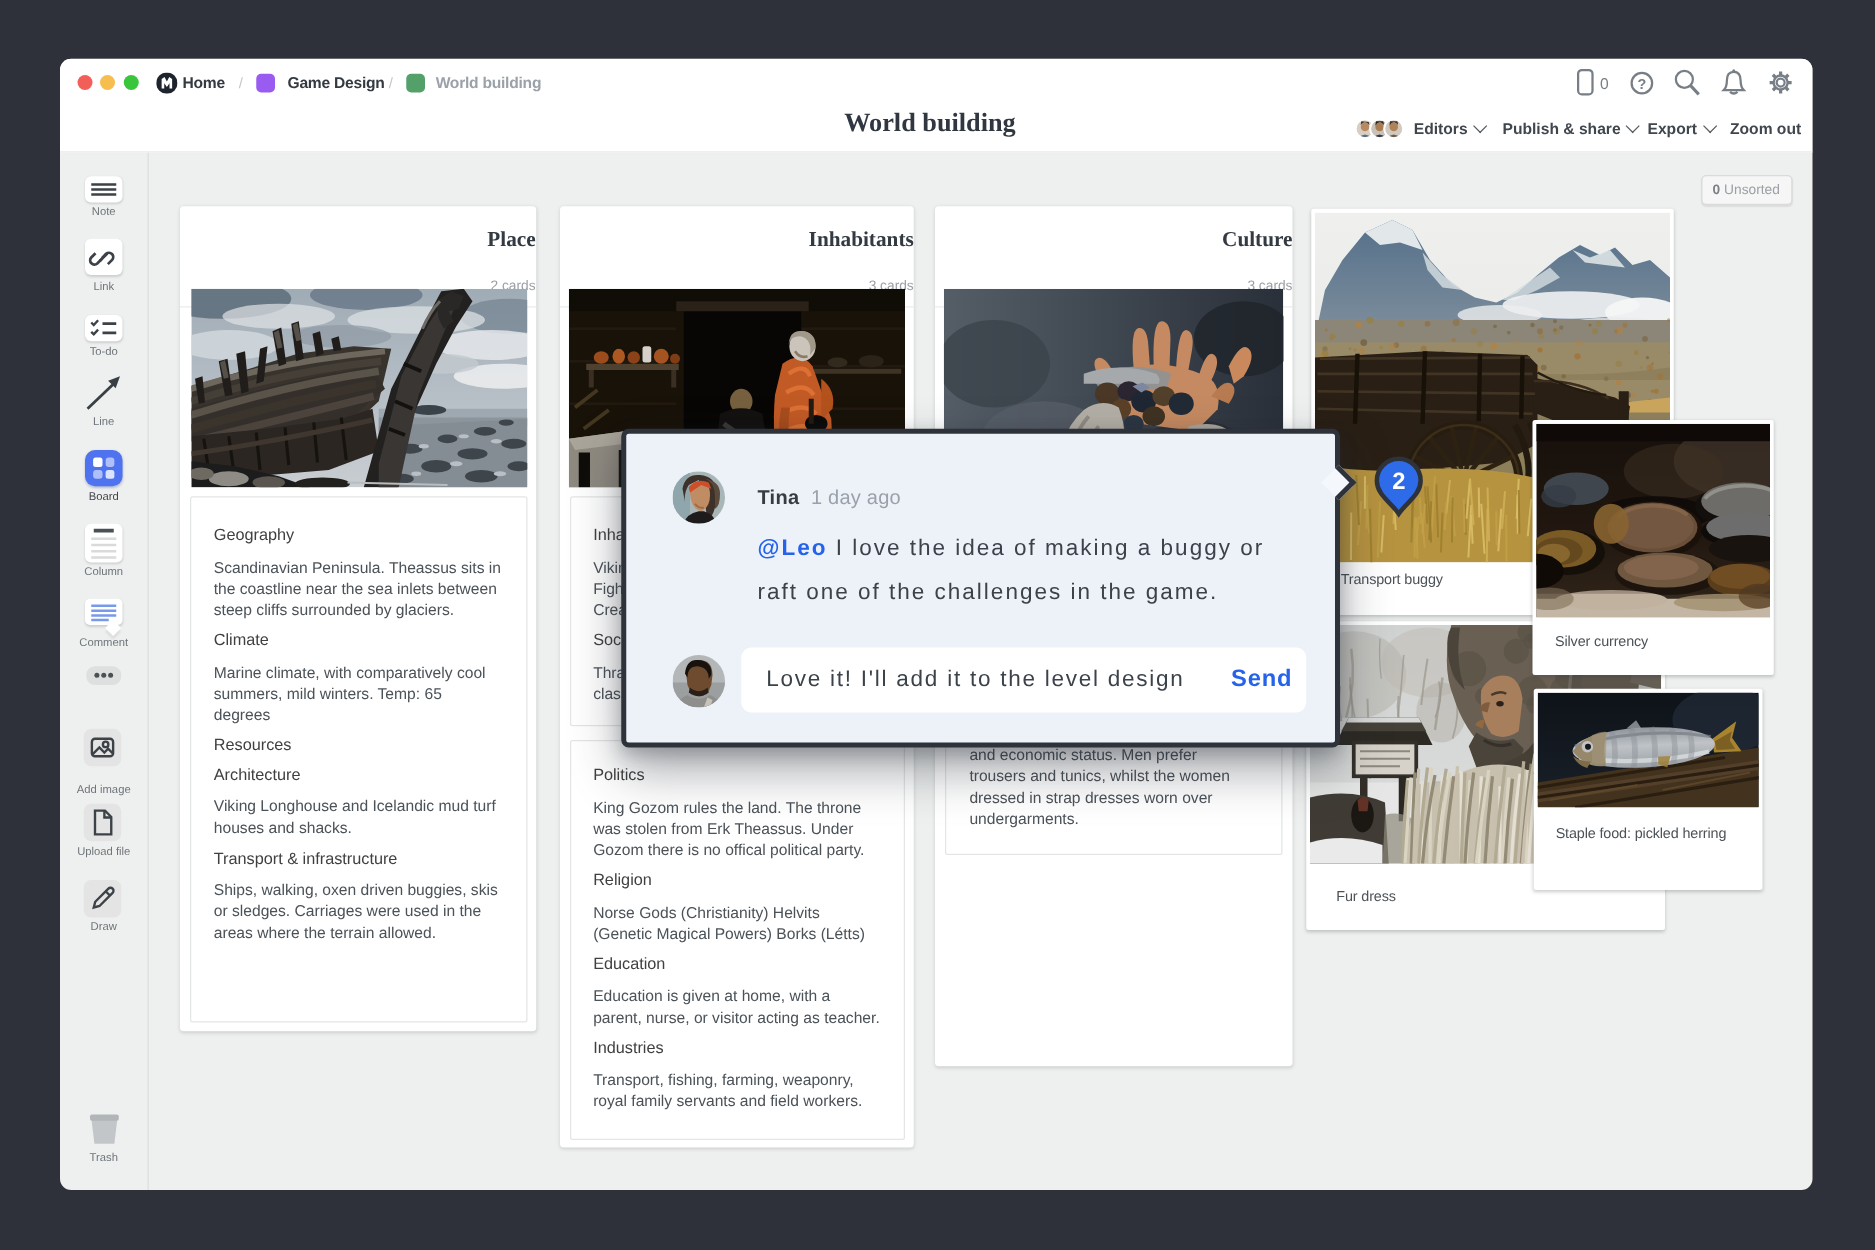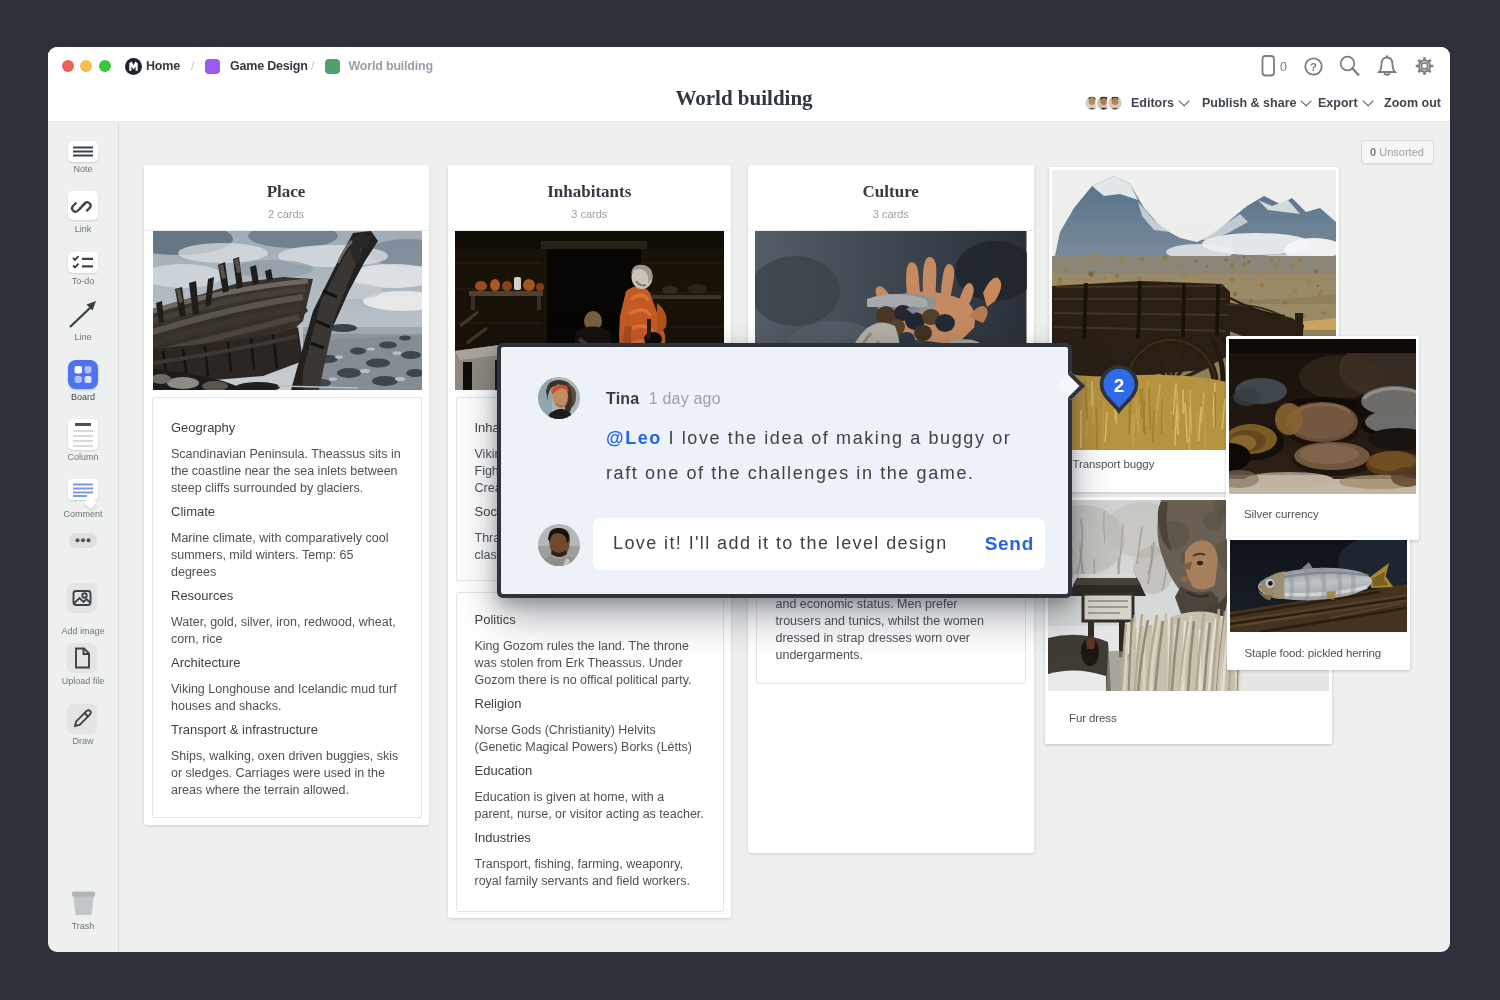--- a/index.html
+++ b/index.html
@@ -9,22 +9,22 @@
 .sep{position:absolute;top:12px;font-size:12px;color:#c3c7ca;line-height:15px}
 .sq{position:absolute;top:11.5px;width:15px;height:15px;border-radius:4px}
 #title{position:absolute;left:-5px;top:39px;width:1402px;text-align:center;font-family:"Liberation Serif",serif;font-weight:bold;font-size:21px;color:#303740}
 .tmenu{position:absolute;top:48.5px;font-size:12.5px;font-weight:bold;color:#40464d}
 .car{display:inline-block;margin-left:4px;width:7px;height:7px;border-right:1.6px solid #555b61;border-bottom:1.6px solid #555b61;transform:rotate(45deg) translateY(-3px)}
 #sidebar{position:absolute;left:0;top:74px;width:70px;height:831px;border-right:1px solid #dcdddc}
 .tool{position:absolute;background:#fff;border-radius:5px;box-shadow:0 1px 2px rgba(0,0,0,.14)}
 .tlabel{position:absolute;width:70px;text-align:center;font-size:9px;color:#6e747a}
 .gtool{position:absolute;background:#e3e4e3;border-radius:6px}
 .col{position:absolute;background:#fff;border-radius:3px;box-shadow:0 1px 3px rgba(50,55,60,.18)}
-.ctitle{font-family:"Liberation Serif",serif;font-weight:bold;font-size:17px;color:#333a42;text-align:center;padding-top:17px;line-height:19px}
-.ccards{font-size:11px;color:#9aa0a7;text-align:center;line-height:14px;margin-top:6px}
+.ctitle{font-family:"Liberation Serif",serif;font-weight:bold;font-size:17px;color:#333a42;text-align:right;padding-top:17px;line-height:19px}
+.ccards{font-size:11px;color:#9aa0a7;text-align:right;line-height:14px;margin-top:21px}
 .chr{border:none;border-top:1px solid #ebecec;margin:9px 0 0 0}
 .photo{position:absolute;overflow:hidden}
 .note{position:absolute;background:#fff;border:1px solid #e4e5e5;border-radius:2px;box-sizing:border-box;overflow:hidden}
 .note h4{margin:7.5px 0 0;font-size:13px;line-height:16px;color:#404040;font-weight:normal}
 .note p{margin:9.5px 0 0;font-size:12.5px;line-height:17px;color:#4b5258;white-space:nowrap}
 .icard{position:absolute;background:#fff;border-radius:2px;box-shadow:0 1px 3px rgba(50,55,60,.25)}
 .cap{position:absolute;font-size:11.5px;letter-spacing:-.1px;color:#4b5258}
 #popup{position:absolute;left:449px;top:296px;width:575px;height:255px;background:#edf1f8;border:4px solid #2e323a;border-radius:6px;box-sizing:border-box;box-shadow:0 18px 40px rgba(35,40,50,.4),0 6px 14px rgba(35,40,50,.25);z-index:20}
 .av{position:absolute;border-radius:50%;overflow:hidden}
 </style></head><body>
@@ -113,21 +113,20 @@
 <ellipse cx="8" cy="148" rx="10" ry="5" fill="#6e6a62"></ellipse>
 <ellipse cx="105" cy="156" rx="22" ry="5" fill="#23211e"></ellipse>
 <path d="M125,155 l80,2" stroke="#b9bdc0" stroke-width="1.5"></path>
 </svg></div>
   <div class="note" style="left:8.5px;top:232.5px;width:270px;height:421px;padding:14.5px 18px 0">
     <h4>Geography</h4>
     <p>Scandinavian Peninsula. Theassus sits in<br>the coastline near the sea inlets between<br>steep cliffs surrounded by glaciers.</p>
     <h4>Climate</h4>
     <p>Marine climate, with comparatively cool<br>summers, mild winters. Temp: 65<br>degrees</p>
     <h4>Resources</h4>
-    <p>Water, gold, silver, iron, redwood, wheat,<br>corn, rice</p>
     <h4>Architecture</h4>
     <p>Viking Longhouse and Icelandic mud turf<br>houses and shacks.</p>
     <h4>Transport &amp; infrastructure</h4>
     <p>Ships, walking, oxen driven buggies, skis<br>or sledges. Carriages were used in the<br>areas where the terrain allowed.</p>
   </div>
 </div>
 
 <div class="col" style="left:399.5px;top:117.5px;width:283.5px;height:753px">
   <div class="ctitle">Inhabitants</div>
       <div class="ccards">3 cards</div>
@@ -687,21 +686,21 @@
 <ellipse cx="163" cy="122" rx="24" ry="10" fill="#8a5f2a"></ellipse>
 <rect x="0" y="140" width="187" height="15" fill="#c4b6a4"></rect>
 <ellipse cx="60" cy="141" rx="45" ry="8" fill="#c0b29f"></ellipse>
 <ellipse cx="150" cy="143" rx="40" ry="7" fill="#a3906f" opacity=".8"></ellipse>
 <ellipse cx="10" cy="140" rx="20" ry="9" fill="#8a7a64" opacity=".7"></ellipse>
 <ellipse cx="178" cy="138" rx="16" ry="10" fill="#5e462a" opacity=".8"></ellipse>
           <rect width="187" height="136" fill="#170f08" opacity=".22"></rect>
 </svg></div>
   <div class="cap" style="left:18px;top:172px">Silver currency</div>
 </div>
-<div class="icard" style="left:1178.5px;top:490px;width:183.5px;height:133px;z-index:8">
+<div class="icard" style="left:1178.5px;top:504px;width:183.5px;height:161px;z-index:8">
   <div class="photo" style="left:3px;top:3px;width:177.5px;height:92px"><svg width="177.5" height="92" viewBox="0 0 177.5 92">
 <defs>
             <linearGradient id="fishbg" x1="0" y1="0" x2="0" y2="1">
               <stop offset="0" stop-color="#0e1319"></stop>
               <stop offset="1" stop-color="#1a2029"></stop>
             </linearGradient>
 <linearGradient id="fbody" x1="0" y1="0" x2="0" y2="1">
               <stop offset="0" stop-color="#8f959c"></stop>
               <stop offset=".45" stop-color="#bfc3c7"></stop>
               <stop offset="1" stop-color="#9aa0a5"></stop>

